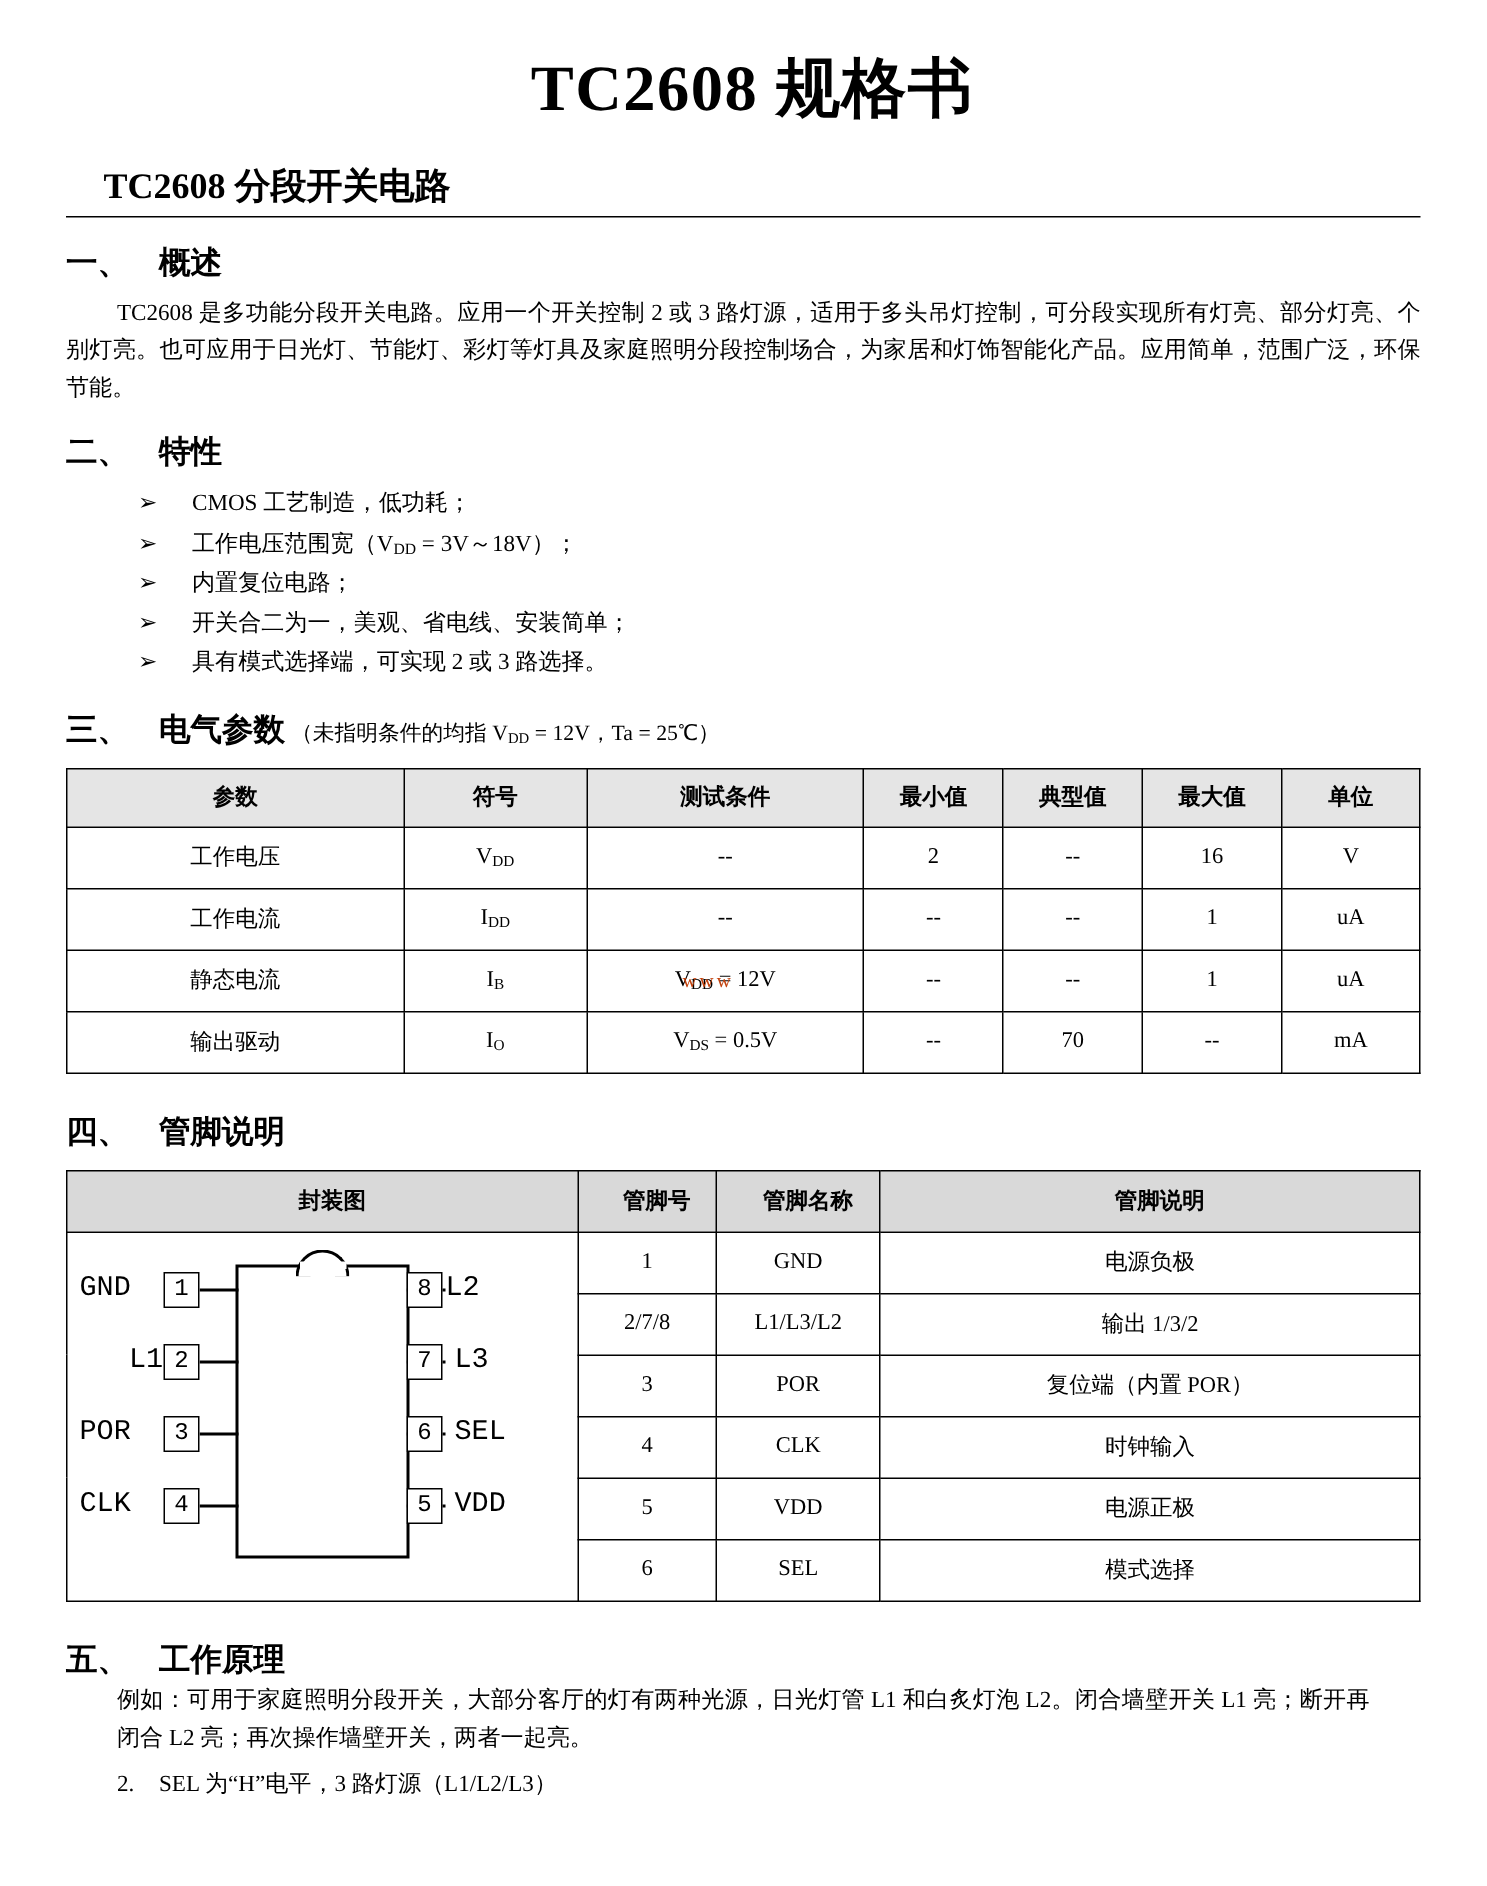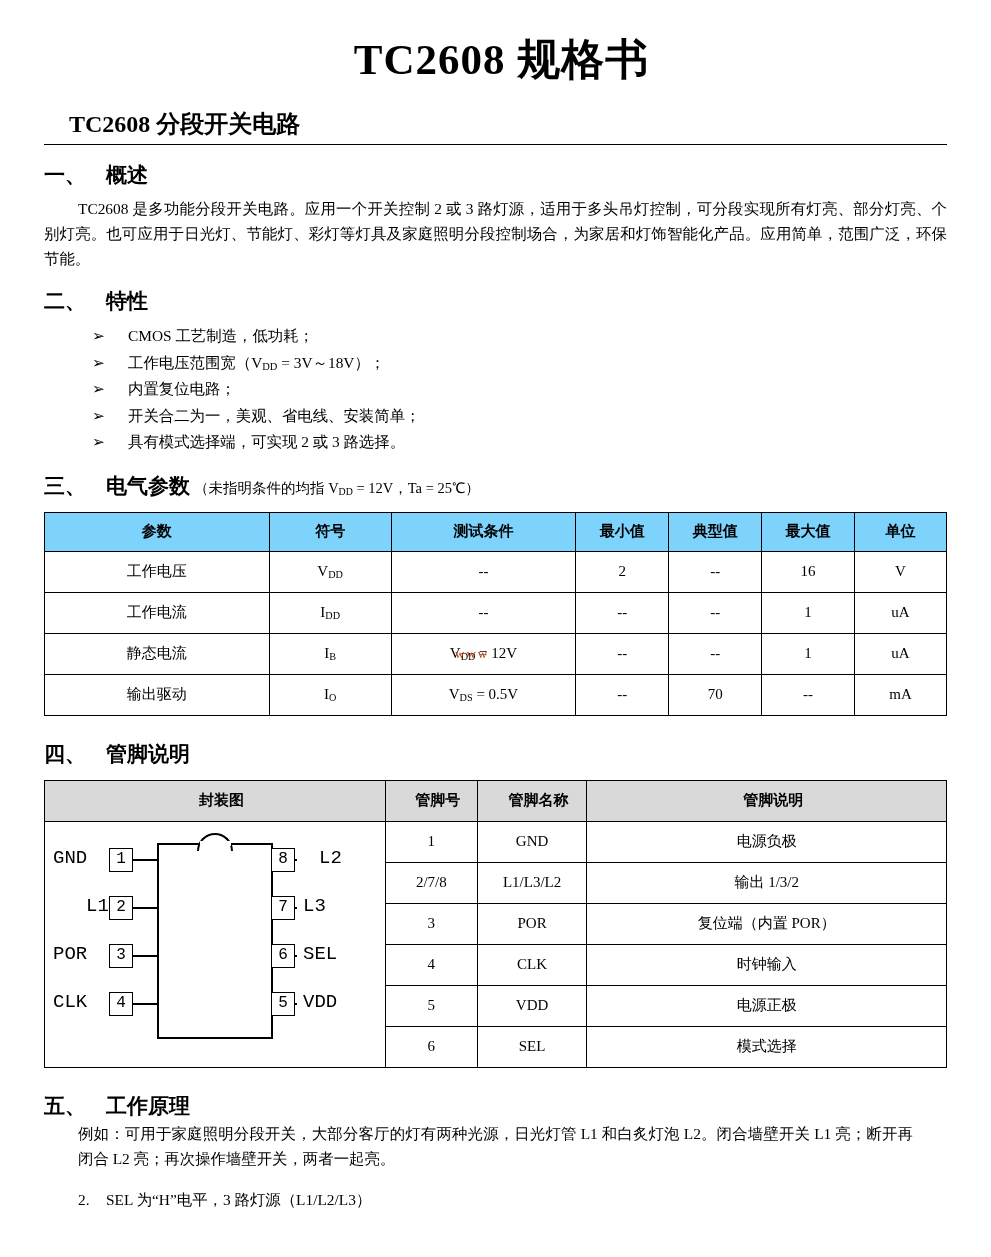--- a/index.html
+++ b/index.html
@@ -93,21 +93,21 @@
     width: 903px;
     font-size: 15px;
   }
   table.spec th, table.spec td,
   table.pins th, table.pins td {
     border: 1px solid #000;
     text-align: center;
     vertical-align: middle;
   }
   table.spec th {
-    background: #7dd3fc;
+    background: #e5e5e5;
     font-weight: bold;
     height: 36px;
     margin-top: 24px;
   }
   table.spec td {
     height: 38px;
   }
   table.pins th {
     background: #d9d9d9;
     font-weight: bold;
@@ -338,21 +338,21 @@
             <div class="pin" style="left:226px; top:21px;">8</div>
             <div class="pin" style="left:226px; top:69px;">7</div>
             <div class="pin" style="left:226px; top:117px;">6</div>
             <div class="pin" style="left:226px; top:165px;">5</div>
 
             <div class="pin-label" style="left:8px; top:20px;">GND</div>
             <div class="pin-label" style="left:41px; top:68px;">L1</div>
             <div class="pin-label" style="left:8px; top:116px;">POR</div>
             <div class="pin-label" style="left:8px; top:164px;">CLK</div>
 
-            <div class="pin-label" style="left:274px; top:20px;text-align:right;">L2</div>
+            <div class="pin-label" style="left:252px; top:20px;text-align:right;">L2</div>
             <div class="pin-label" style="left:258px; top:68px;">L3</div>
             <div class="pin-label" style="left:258px; top:116px;">SEL</div>
             <div class="pin-label" style="left:258px; top:164px;">VDD</div>
           </div>
         </td>
         <td>1</td>
         <td>GND</td>
         <td>电源负极</td>
       </tr>
       <tr>
@@ -384,18 +384,18 @@
   </table>
 
   <div class="section-head" style="margin-top:24px">
     <span class="section-num">五、</span>
     <span>工作原理</span>
   </div>
 
   <div class="workpara" style="margin-top:2px">
     <span>例如：可用于家庭照明分段开关，大部分客厅的灯有两种光源，日光灯管 L1 和白炙灯泡 L2。闭合墙壁开关 L1 亮；断开再闭合 L2 亮；再次操作墙壁开关，两者一起亮。</span>
   </div>
-  <div class="workpara" style="margin-top:16px">
+  <div class="workpara" style="margin-top:6px">
     <span class="worknum">2.</span><span>SEL 为“H”电平，3 路灯源（L1/L2/L3）</span>
   </div>
 
   <div class="watermark">www</div>
 </div>
 
 </body></html>

